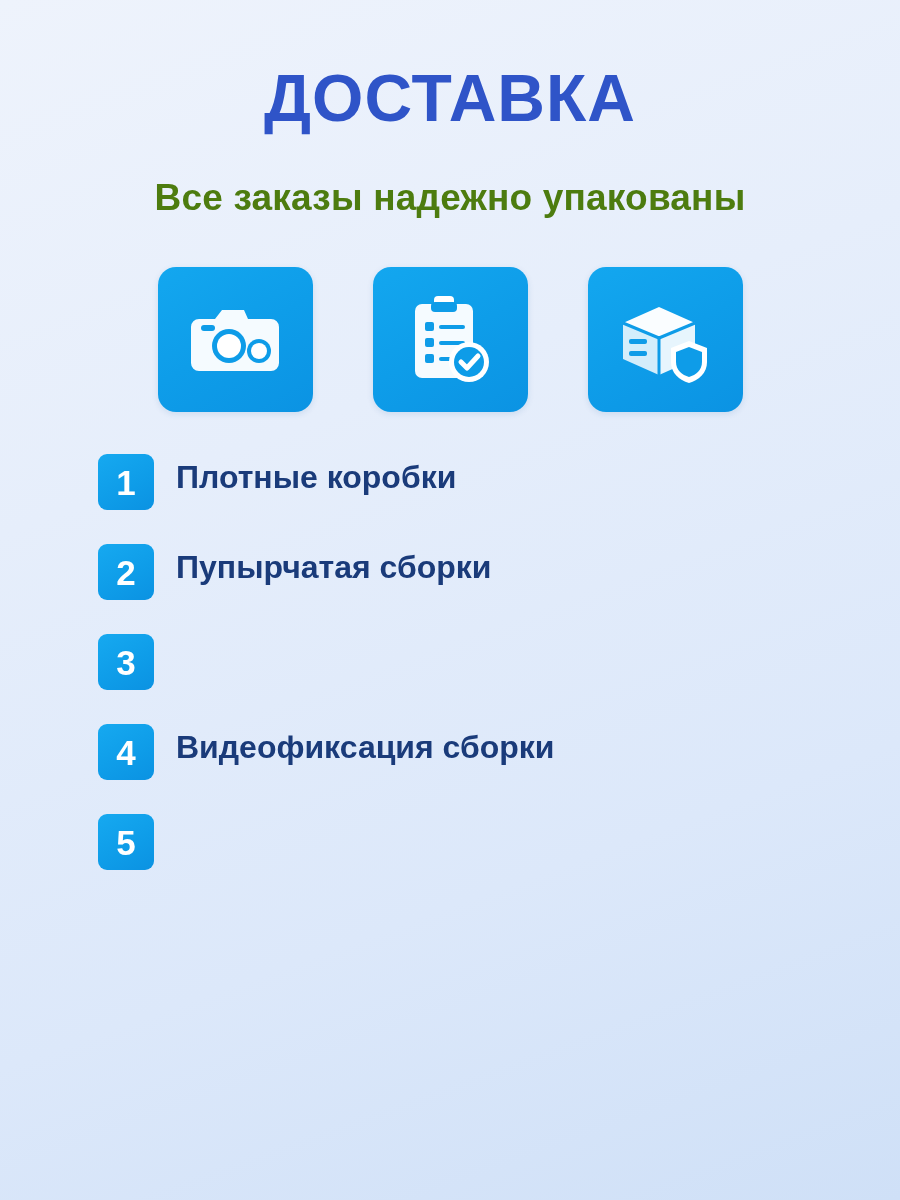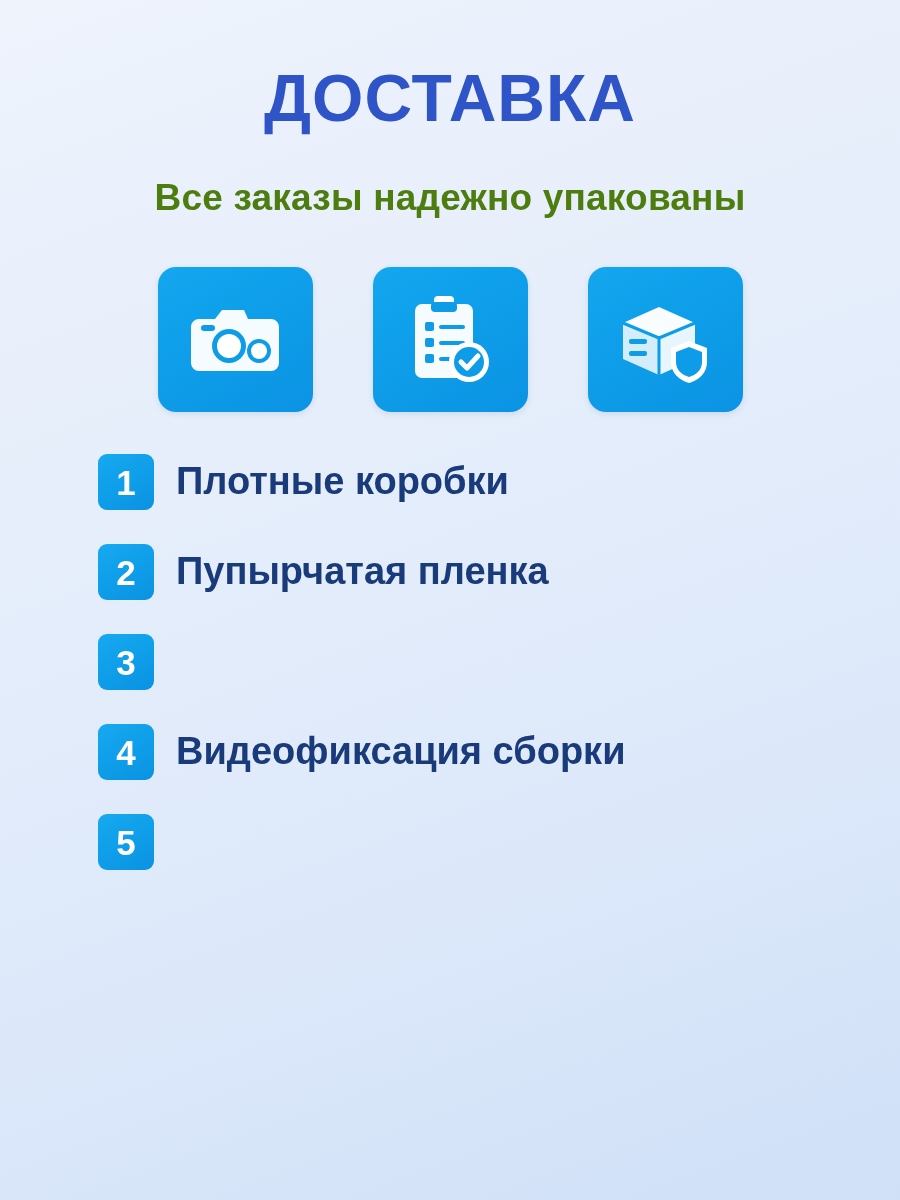--- a/index.html
+++ b/index.html
@@ -81,21 +81,21 @@
     background: linear-gradient(150deg, #16a9f0 0%, #0e9ce8 60%, #0b92e2 100%);
     color: #ffffff;
     font-size: 35px;
     font-weight: bold;
     display: flex;
     align-items: center;
     justify-content: center;
     line-height: 1;
   }
   .item-text {
-    font-size: 38px;
+    font-size: 32px;
     font-weight: bold;
     color: #1a3b7a;
     line-height: 1.22;
     padding-top: 4px;
     max-width: 660px;
   }
   .item-text.multiline {
     line-height: 1.16;
   }
 </style>
@@ -163,21 +163,21 @@
 
   <div class="list">
 
     <div class="list-item">
       <div class="num-badge">1</div>
       <div class="item-text">Плотные коробки</div>
     </div>
 
     <div class="list-item">
       <div class="num-badge">2</div>
-      <div class="item-text">Пупырчатая пленка</div>
+      <div class="item-text">Пупырчатая сборки</div>
     </div>
 
     <div class="list-item">
       <div class="num-badge">3</div>
     </div>
 
     <div class="list-item">
       <div class="num-badge">4</div>
       <div class="item-text">Видеофиксация сборки</div>
     </div>

